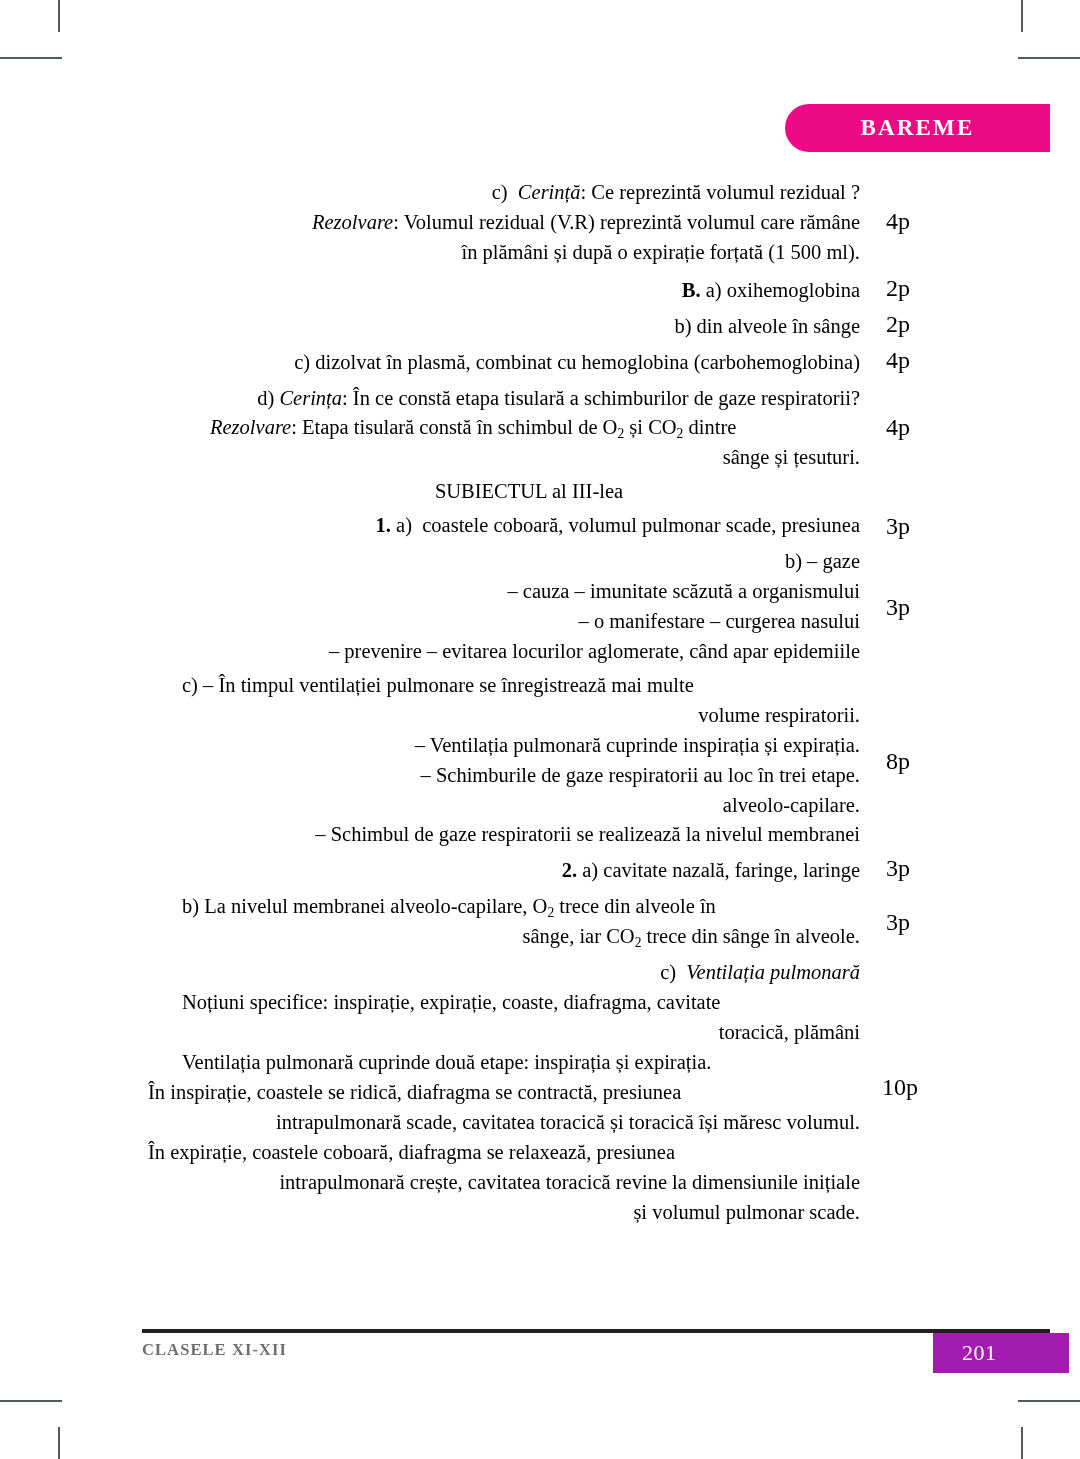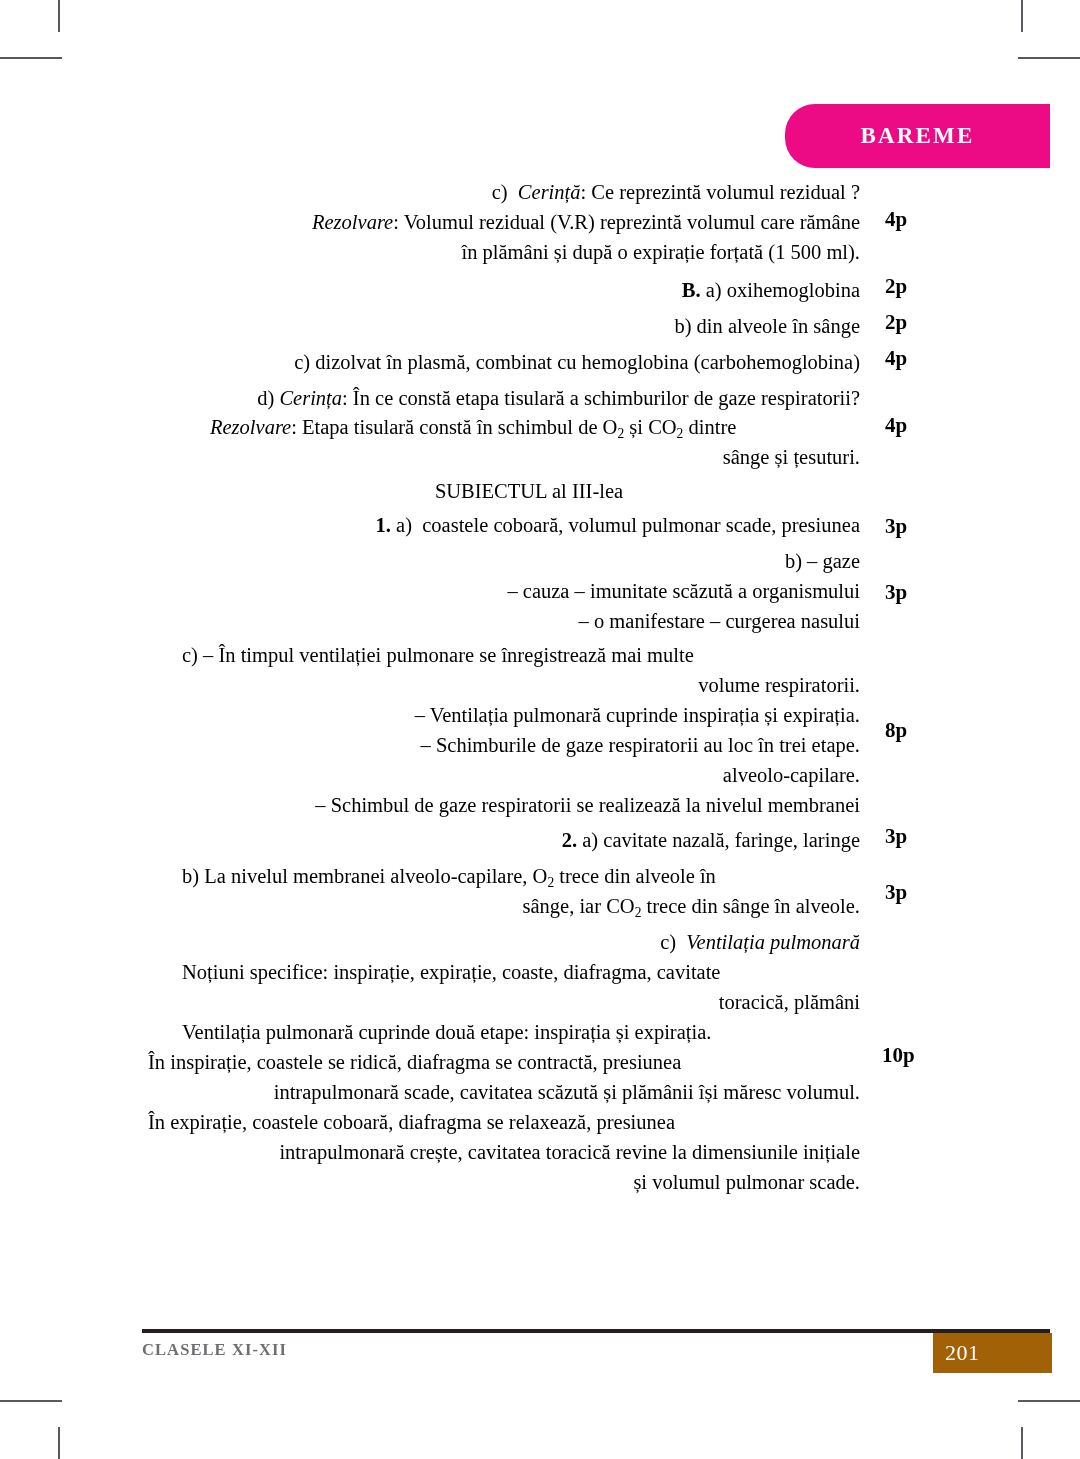--- a/index.html
+++ b/index.html
@@ -32,21 +32,21 @@
   .crop-bl-h { left: 0;     bottom: 57px; }
   .crop-br-v { left: 1021px; bottom: 0; }
   .crop-br-h { right: 0;    bottom: 57px; }
 
   
   .header-badge {
     position: absolute;
     left: 785px;
     top: 104px;
     width: 265px;
-    height: 64px;
+    height: 48px;
     background: #EC0A85;
     border-top-left-radius: 30px;
     border-bottom-left-radius: 30px;
     display: flex;
     align-items: center;
     justify-content: center;
   }
   .header-badge-label {
     color: #ffffff;
     font-weight: bold;
@@ -69,23 +69,23 @@
     display: flex;
     align-items: flex-start;
   }
   .text-col {
     width: 712px;
     flex: 0 0 712px;
   }
   .pts-col {
     flex: 0 0 50px;
     width: 50px;
-    text-align: center;
-    font-weight: bold;
-    font-size: 21px;
+    text-align: right;
+    font-weight: normal;
+    font-size: 24px;
     padding-left: 22px;
     box-sizing: border-box;
     line-height: 1.0;
   }
   .pts-col.mid { align-self: center; }
 
   .para {
     font-size: 20.5px;
     line-height: 1.46;
     text-align: justify;
@@ -153,24 +153,25 @@
     color: #6d6e71;
     font-variant: small-caps;
     font-family: "Liberation Serif", "DejaVu Serif", serif;
   }
   .footer-pagebox {
     position: absolute;
     left: 933px;
     top: 1333px;
     width: 119px;
     height: 40px;
-    background: #a16207;
+    background: #a21caf;
     display: flex;
     align-items: center;
     justify-content: flex-start;
+    padding-left: 17px;
   }
   .footer-pagenum {
     color: #ffffff;
     font-size: 22px;
     font-weight: normal;
     padding-left: 12px;
     letter-spacing: 0.5px;
   }
 </style>
 </head>
@@ -249,20 +250,21 @@
     <div class="pts-col mid">3p</div>
   </div>
 
   <div class="sp-6"></div>
 
   <div class="row">
     <div class="text-col">
       <div class="para left hang-dash-b"><span>b)</span>&nbsp;<span>– gaze</span></div>
       <div class="para left hang-dash">– cauza – imunitate scăzută a organismului</div>
       <div class="para left hang-dash">– o manifestare – curgerea nasului</div>
+      <div class="para left hang-dash">– prevenire – evitarea locurilor aglomerate, când apar epidemiile</div>
     </div>
     <div class="pts-col mid">3p</div>
   </div>
 
   <div class="sp-4"></div>
 
   <div class="row">
     <div class="text-col">
       <div class="para hang-dash-b"><span>c)</span>&nbsp;<span>– În timpul ventilației pulmonare se înregistrează mai multe</span></div>
       <div class="para left indent-2">volume respiratorii.</div>
@@ -295,21 +297,21 @@
 
   <div class="sp-6"></div>
 
   <div class="row">
     <div class="text-col">
       <div class="para left hang"><span>c)</span>&nbsp;&nbsp;<span class="ital">Ventilația pulmonară</span></div>
       <div class="para" style="text-indent:34px;">Noțiuni specifice: inspirație, expirație, coaste, diafragma, cavitate</div>
       <div class="para left">toracică, plămâni</div>
       <div class="para" style="text-indent:34px;">Ventilația pulmonară cuprinde două etape: inspirația și expirația.</div>
       <div class="para">În inspirație, coastele se ridică, diafragma se contractă, presiunea</div>
-      <div class="para left">intrapulmonară scade, cavitatea scăzută și plămânii își măresc volumul.</div>
+      <div class="para left">intrapulmonară scade, cavitatea toracică și toracică își măresc volumul.</div>
       <div class="para">În expirație, coastele coboară, diafragma se relaxează, presiunea</div>
       <div class="para left">intrapulmonară crește, cavitatea toracică revine la dimensiunile inițiale</div>
       <div class="para left">și volumul pulmonar scade.</div>
     </div>
     <div class="pts-col" style="margin-top:117px;">10p</div>
   </div>
 
 </div>
 
 <div class="footer-rule"></div>

